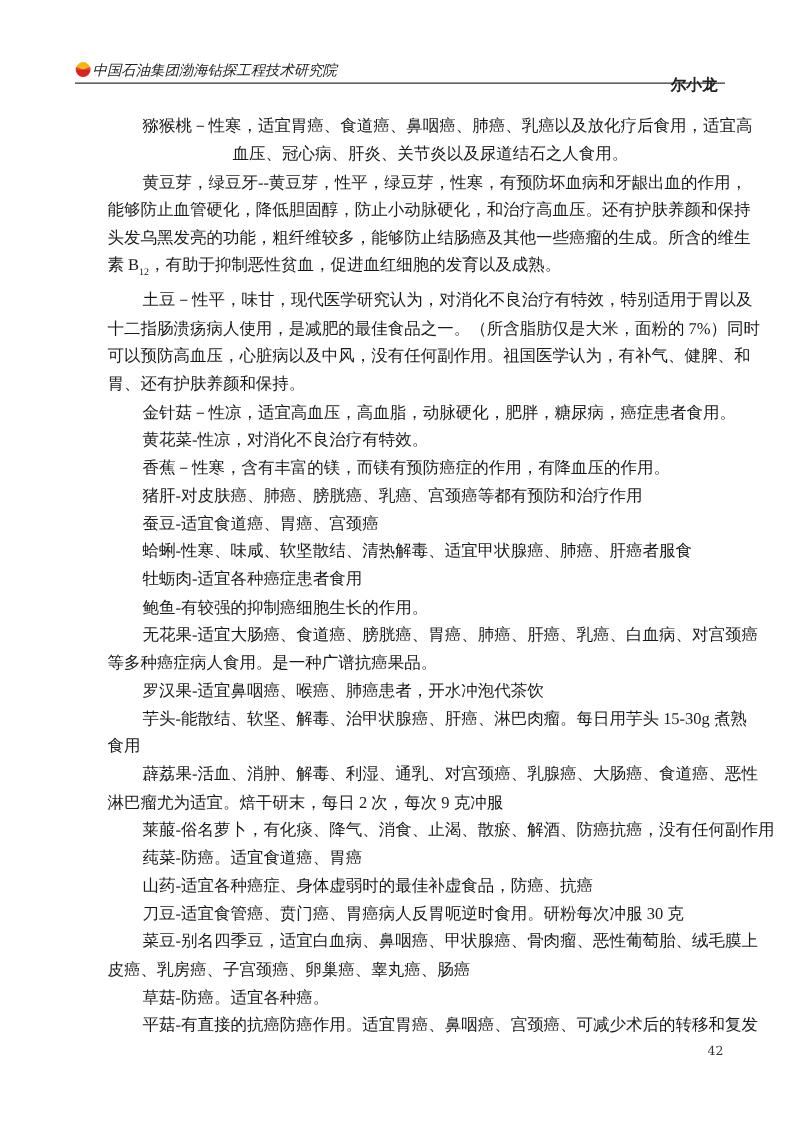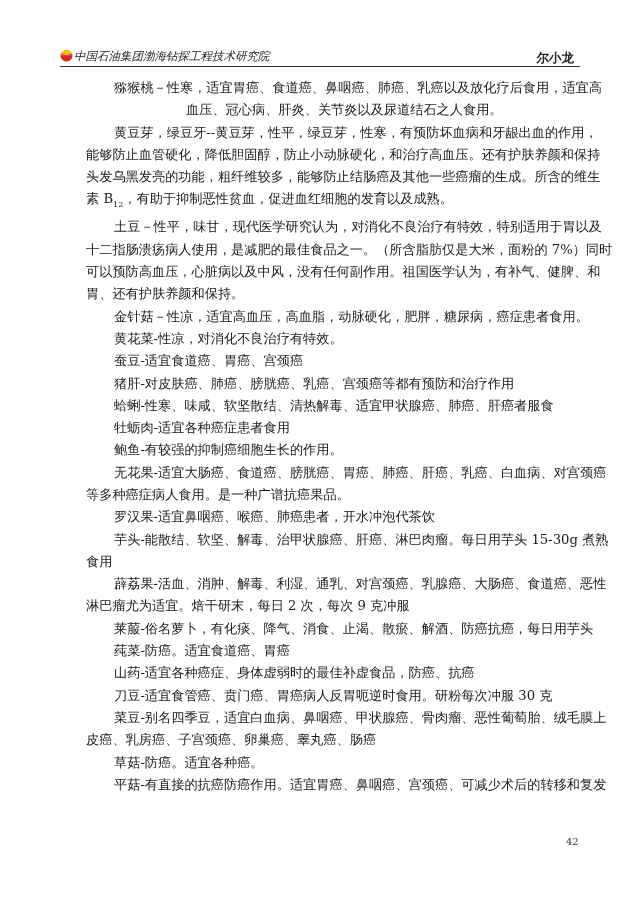--- a/index.html
+++ b/index.html
@@ -35,30 +35,31 @@
     left: 14px;
     top: 1px;
     font-size: 11.5px;
     letter-spacing: 0px;
     color: #222;
     font-style: italic;
   }
   .author {
     position: absolute;
     right: 6px;
-    top: 2px;
+    top: 12px;
     font-size: 12.5px;
     font-weight: bold;
     color: #222;
   }
   .content {
     position: absolute;
     left: 75px;
-    top: 77px;
+    top: 90px;
     width: 520px;
+    font-family: Liberation Serif, serif;
   }
   .para {
     font-size: 13.2px;
     line-height: 22.3px;
     margin: 0;
     text-indent: 27px;
     text-align: justify;
     margin-left: -16px;
     white-space: normal;
   }
@@ -117,24 +118,27 @@
     <span class="line">可以预防高血压，心脏病以及中风，没有任何副作用。祖国医学认为，有补气、健脾、和</span>
     <span class="line">胃、还有护肤养颜和保持。</span>
   </p>
   <p class="para">
       <span class="line first">金针菇－性凉，适宜高血压，高血脂，动脉硬化，肥胖，糖尿病，癌症患者食用。</span>
     </p>
   <p class="para">
       <span class="line first">黄花菜-性凉，对消化不良治疗有特效。</span>
     </p>
   <p class="para">
-      <span class="line first">蚕豆-适宜食道癌、胃癌、宫颈癌</span>
+      <span class="line first">香蕉－性寒，含有丰富的镁，而镁有预防癌症的作用，有降血压的作用。</span>
     </p>
   <p class="para">
       <span class="line first">猪肝-对皮肤癌、肺癌、膀胱癌、乳癌、宫颈癌等都有预防和治疗作用</span>
+    </p>
+  <p class="para">
+      <span class="line first">蚕豆-适宜食道癌、胃癌、宫颈癌</span>
     </p>
   <p class="para">
       <span class="line first">蛤蜊-性寒、味咸、软坚散结、清热解毒、适宜甲状腺癌、肺癌、肝癌者服食</span>
     </p>
   <p class="para">
       <span class="line first">牡蛎肉-适宜各种癌症患者食用</span>
     </p>
   <p class="para">
       <span class="line first">鲍鱼-有较强的抑制癌细胞生长的作用。</span>
     </p>
@@ -147,21 +151,21 @@
     </p>
   <p class="para">
     <span class="line first">芋头-能散结、软坚、解毒、治甲状腺癌、肝癌、淋巴肉瘤。每日用芋头 15-30g 煮熟</span>
     <span class="line">食用</span>
   </p>
   <p class="para">
     <span class="line first">薜荔果-活血、消肿、解毒、利湿、通乳、对宫颈癌、乳腺癌、大肠癌、食道癌、恶性</span>
     <span class="line">淋巴瘤尤为适宜。焙干研末，每日 2 次，每次 9 克冲服</span>
   </p>
   <p class="para">
-      <span class="line first">莱菔-俗名萝卜，有化痰、降气、消食、止渴、散瘀、解酒、防癌抗癌，每日用芋头</span>
+      <span class="line first">莱菔-俗名萝卜，有化痰、降气、消食、止渴、散瘀、解酒、防癌抗癌，没有任何副作用</span>
     </p>
   <p class="para">
       <span class="line first">莼菜-防癌。适宜食道癌、胃癌</span>
     </p>
   <p class="para">
       <span class="line first">山药-适宜各种癌症、身体虚弱时的最佳补虚食品，防癌、抗癌</span>
     </p>
   <p class="para">
       <span class="line first">刀豆-适宜食管癌、贲门癌、胃癌病人反胃呃逆时食用。研粉每次冲服 30 克</span>
     </p>

